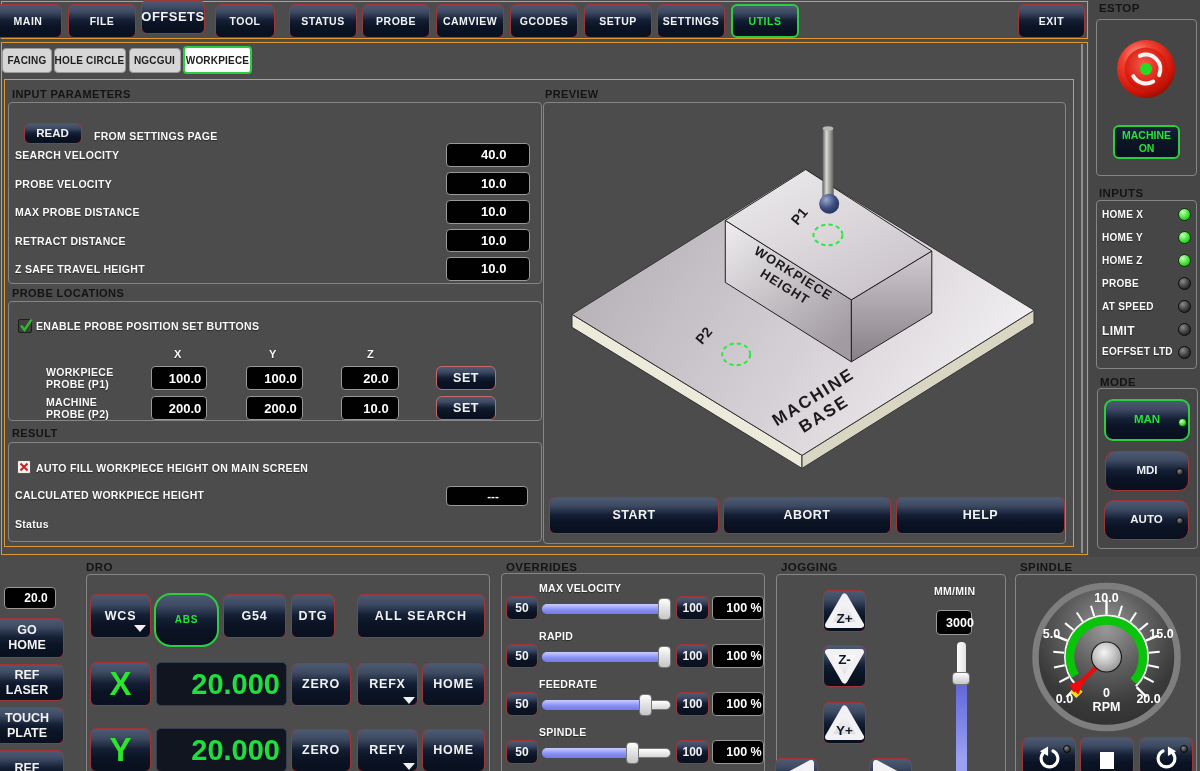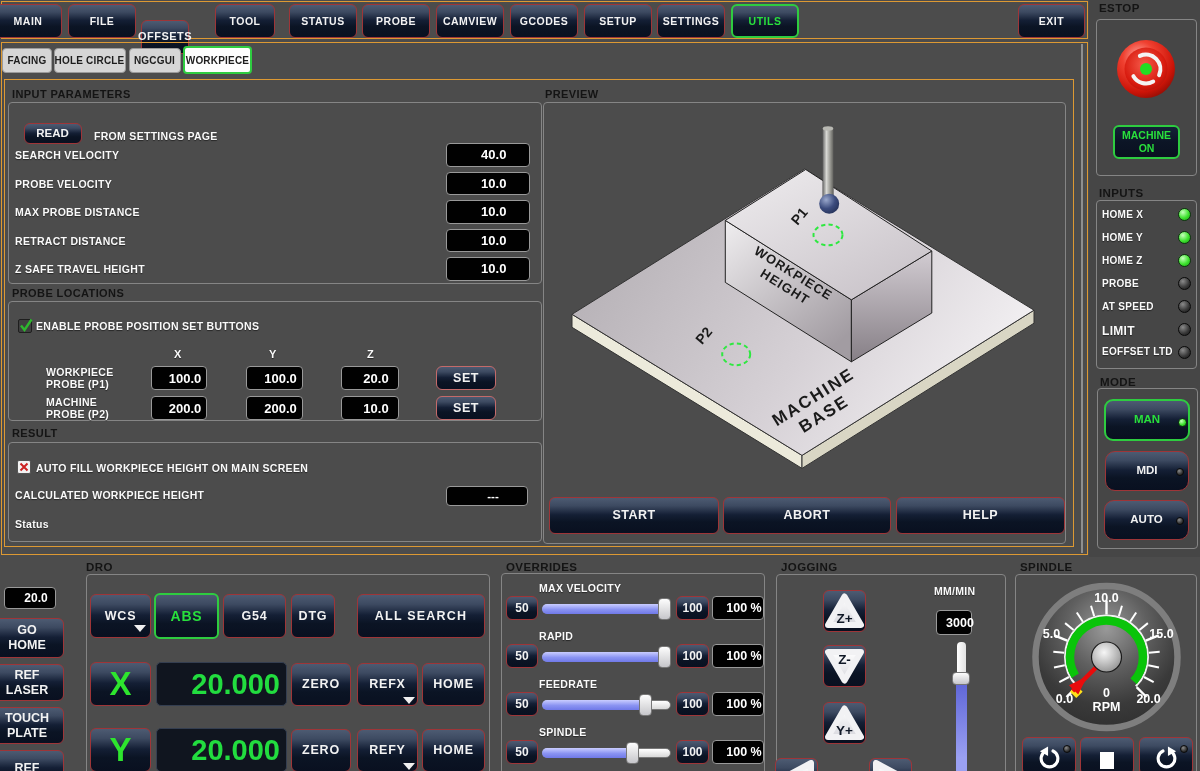--- a/index.html
+++ b/index.html
@@ -19,21 +19,21 @@
 .led.d { background:radial-gradient(circle at 35% 30%, #8a8a8a, #3c3c3c 55%, #101010); border:1px solid #0a0a0a;}
 .tab { position:absolute; background:#d6d6d6; border:1px solid #9a9a9a;
   border-radius:4px; color:#1d1d1d; font-size:10px; display:flex; align-items:center; justify-content:center; letter-spacing:0.2px;}
 .dd { position:absolute; width:0; height:0; border-left:6.5px solid transparent; border-right:6.5px solid transparent; border-top:7.5px solid #f0f0f0; }
 </style></head><body>
 
 <div class="abs" style="left:1089px;top:0;width:111px;height:557px;background:#464646;"></div>
 <div class="oframe" style="left:1px;top:1px;width:1087px;height:38px;"></div>
 <div class="btn " style="left:-6px;top:4px;width:68px;height:34px;font-size:10.5px;letter-spacing:0.5px;">MAIN</div>
 <div class="btn " style="left:68px;top:4px;width:68px;height:34px;font-size:10.5px;letter-spacing:0.5px;">FILE</div>
-<div class="btn " style="left:141px;top:20px;width:48px;height:34px;font-size:11px;letter-spacing:0.5px;">OFFSETS</div>
+<div class="btn " style="left:141px;top:0;width:64px;height:34px;font-size:13px;letter-spacing:0.5px;">OFFSETS</div>
 <div class="btn " style="left:215px;top:4px;width:60px;height:34px;font-size:10.5px;letter-spacing:0.5px;">TOOL</div>
 <div class="btn " style="left:289px;top:4px;width:68px;height:34px;font-size:10.5px;letter-spacing:0.5px;">STATUS</div>
 <div class="btn " style="left:362px;top:4px;width:68px;height:34px;font-size:10.5px;letter-spacing:0.5px;">PROBE</div>
 <div class="btn " style="left:436px;top:4px;width:68px;height:34px;font-size:10.5px;letter-spacing:0.5px;">CAMVIEW</div>
 <div class="btn " style="left:510px;top:4px;width:68px;height:34px;font-size:10.5px;letter-spacing:0.5px;">GCODES</div>
 <div class="btn " style="left:584px;top:4px;width:68px;height:34px;font-size:10.5px;letter-spacing:0.5px;">SETUP</div>
 <div class="btn " style="left:657px;top:4px;width:68px;height:34px;font-size:10.5px;letter-spacing:0.5px;">SETTINGS</div>
 <div class="btn grn" style="left:731px;top:4px;width:68px;height:34px;font-size:10.5px;letter-spacing:0.5px;">UTILS</div>
 <div class="btn " style="left:1018px;top:4px;width:67px;height:34px;font-size:10.5px;letter-spacing:0.5px;">EXIT</div>
 <div class="oframe" style="left:1px;top:42px;width:1087px;height:513px;"></div>
@@ -194,21 +194,21 @@
 <div class="btn " style="left:1105px;top:451px;width:84px;height:40px;font-size:11.5px;border-radius:10px;">MDI<div class="led d" style="left:70px;top:16px;width:8px;height:8px;"></div></div>
 <div class="btn " style="left:1104px;top:500px;width:85px;height:40px;font-size:11.5px;border-radius:10px;">AUTO<div class="led d" style="left:71px;top:16px;width:8px;height:8px;"></div></div>
 <div class="disp" style="left:4px;top:587px;width:52px;height:22px;font-size:12px;">20.0</div>
 <div class="btn " style="left:-10px;top:618px;width:74px;height:40px;font-size:12.5px;">GO<br>HOME</div>
 <div class="btn " style="left:-10px;top:664px;width:74px;height:37px;font-size:12.5px;">REF<br>LASER</div>
 <div class="btn " style="left:-10px;top:707px;width:74px;height:37px;font-size:12.5px;">TOUCH<br>PLATE</div>
 <div class="btn " style="left:-10px;top:750px;width:74px;height:37px;font-size:12.5px;">REF</div>
 <div class="gbl" style="left:86px;top:561px;font-size:11.5px;">DRO</div>
 <div class="gb" style="left:86px;top:574px;width:404px;height:220px;"></div>
 <div class="btn " style="left:90px;top:594px;width:61px;height:44px;font-size:12.5px;letter-spacing:0.8px;">WCS<div class="dd" style="left:43px;top:30px;"></div></div>
-<div class="btn grn" style="left:154px;top:593px;width:65px;height:46px;font-size:14px;letter-spacing:0.8px;">ABS</div>
+<div class="btn grn" style="left:154px;top:593px;width:65px;height:54px;font-size:10px;letter-spacing:0.8px;border-radius:17px;">ABS</div>
 <div class="btn " style="left:223px;top:594px;width:63px;height:44px;font-size:12.5px;letter-spacing:0.8px;">G54</div>
 <div class="btn " style="left:291px;top:594px;width:44px;height:44px;font-size:12.5px;letter-spacing:0.8px;">DTG</div>
 <div class="btn " style="left:357px;top:594px;width:128px;height:44px;font-size:12.5px;letter-spacing:1.2px;">ALL SEARCH</div>
 <div class="btn " style="left:90px;top:662px;width:61px;height:44px;font-size:11px;">
     <span style="color:#2ee52e;font-size:33px;">X</span>
   </div>
 <div class="disp" style="left:156px;top:662px;width:131px;height:44px;background:#10151f;border:1px solid #343e50;border-radius:5px;justify-content:flex-end;padding-right:6px;color:#22dd3f;font-size:29px;">20.000</div>
 <div class="btn " style="left:291px;top:663px;width:60px;height:43px;font-size:12.5px;letter-spacing:0.8px;">ZERO</div>
 <div class="btn " style="left:357px;top:663px;width:61px;height:43px;font-size:12.5px;letter-spacing:0.8px;">REFX<div class="dd" style="left:45px;top:33px;"></div></div>
 <div class="btn " style="left:422px;top:663px;width:63px;height:43px;font-size:12.5px;letter-spacing:0.8px;">HOME</div>

